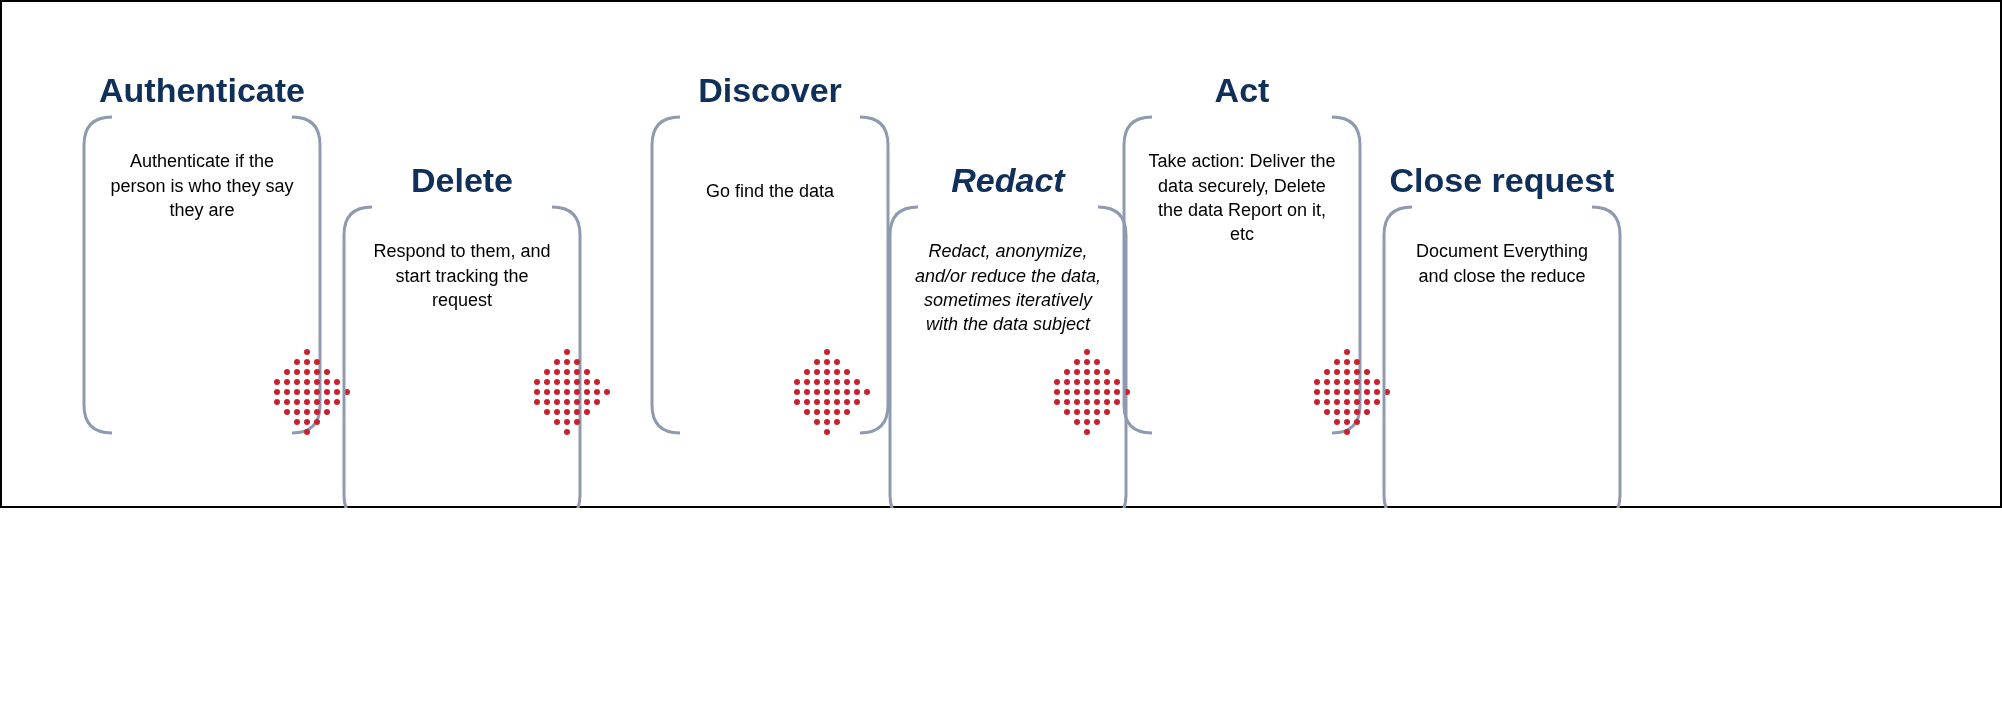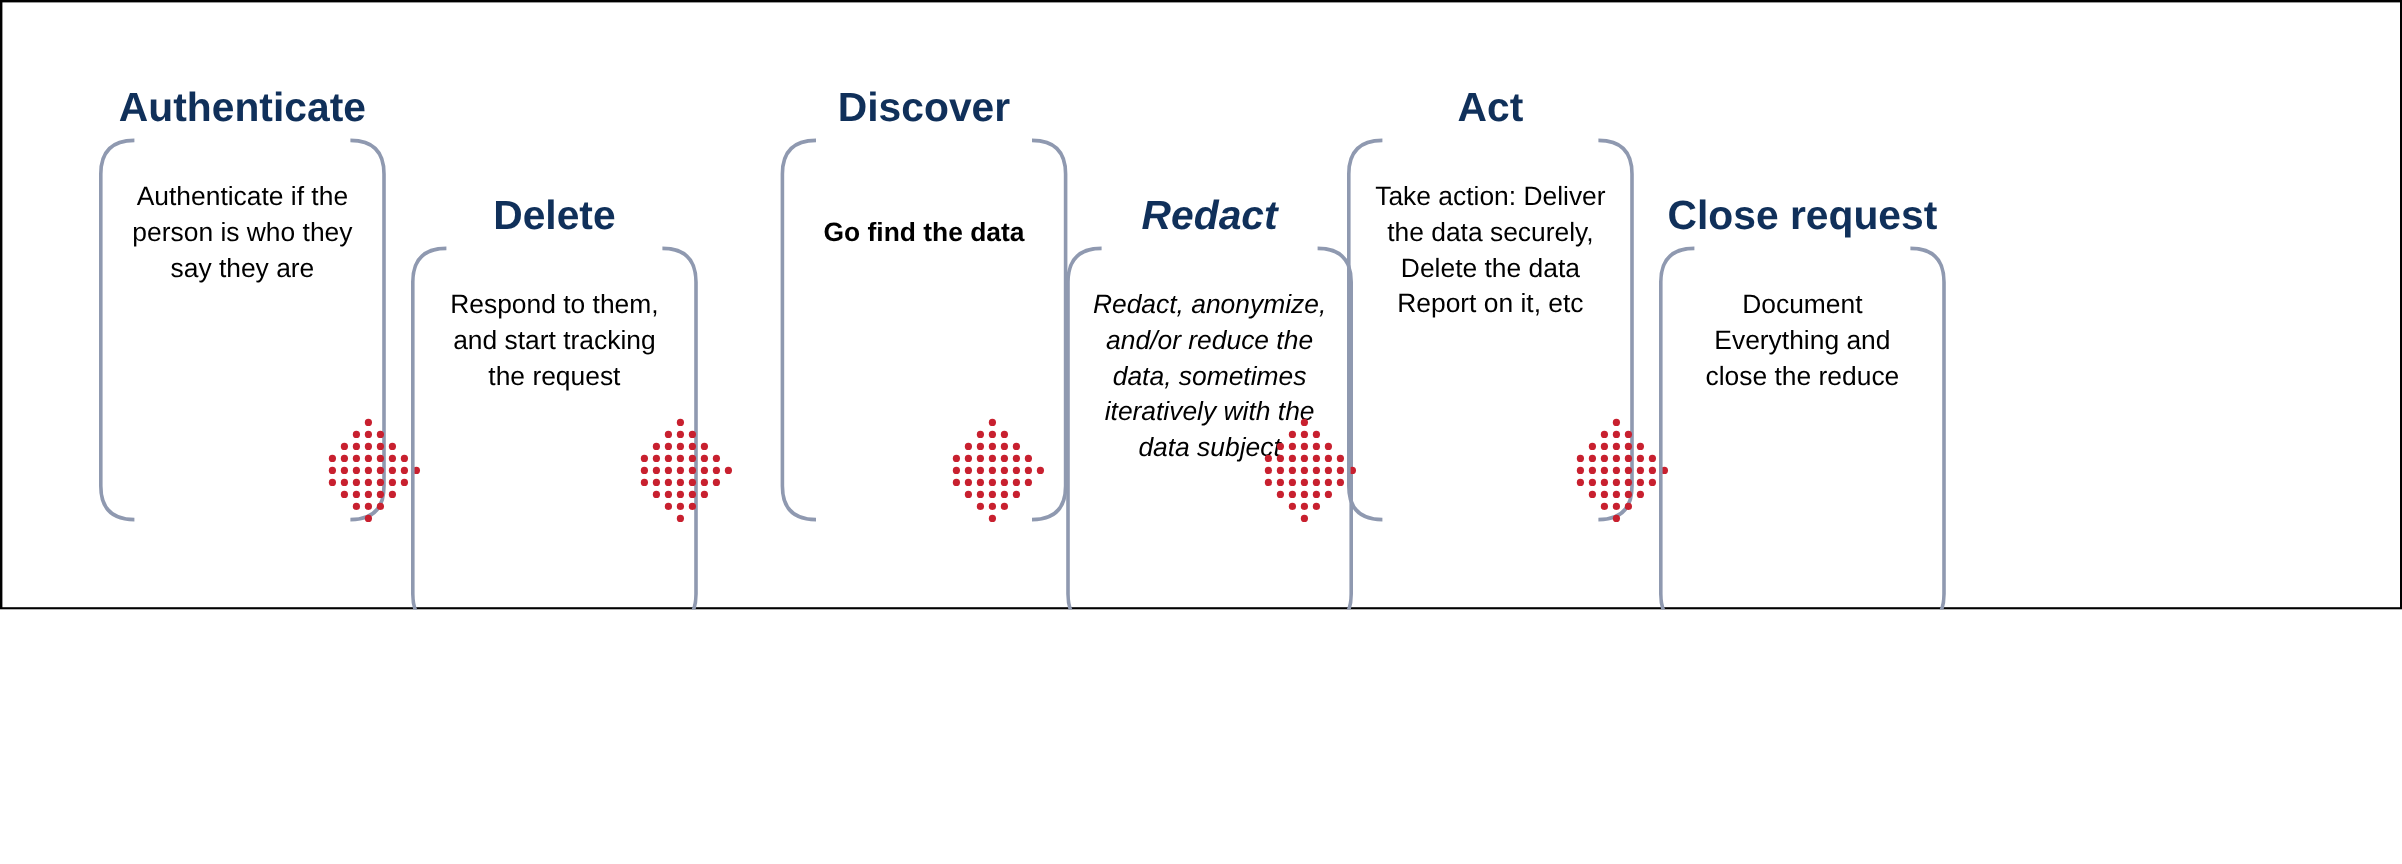--- a/index.html
+++ b/index.html
@@ -40,21 +40,21 @@
     width: 240px;
     height: 320px;
     display: block;
   }
   .step-desc {
     position: absolute;
     top: 34px;
     left: 22px;
     right: 22px;
     text-align: center;
-    font-size: 22px;
+    font-size: 18px;
     line-height: 1.35;
     color: #000;
   }
   .arrow {
     position: absolute;
     width: 100px;
     height: 100px;
   }
   .arrow svg { width: 100px; height: 100px; display: block; }
   .arrow circle { fill: #c8202f; }
@@ -184,21 +184,21 @@
     </svg>
   </div>
 
   <div class="step" style="left:600px; top:70px;padding-left:48px;">
     <div class="step-title">Discover</div>
     <div class="step-frame">
       <svg viewBox="0 0 240 320">
         <path d="M30 2 Q2 2 2 30 V290 Q2 318 30 318" fill="none" stroke="#8f99b0" stroke-width="3"></path>
         <path d="M210 2 Q238 2 238 30 V290 Q238 318 210 318" fill="none" stroke="#8f99b0" stroke-width="3"></path>
       </svg>
-      <div class="step-desc" style="top:64px;font-weight:bold;">Go find the data</div>
+      <div class="step-desc" style="top:64px;">Go find the data</div>
     </div>
   </div>
 
   <div class="arrow" style="left:780px; top:340px;">
     <svg viewBox="0 0 100 100">
       <circle cx="15" cy="40" r="3"></circle>
         <circle cx="15" cy="50" r="3"></circle>
         <circle cx="15" cy="60" r="3"></circle>
       <circle cx="25" cy="30" r="3"></circle>
         <circle cx="25" cy="40" r="3"></circle>

